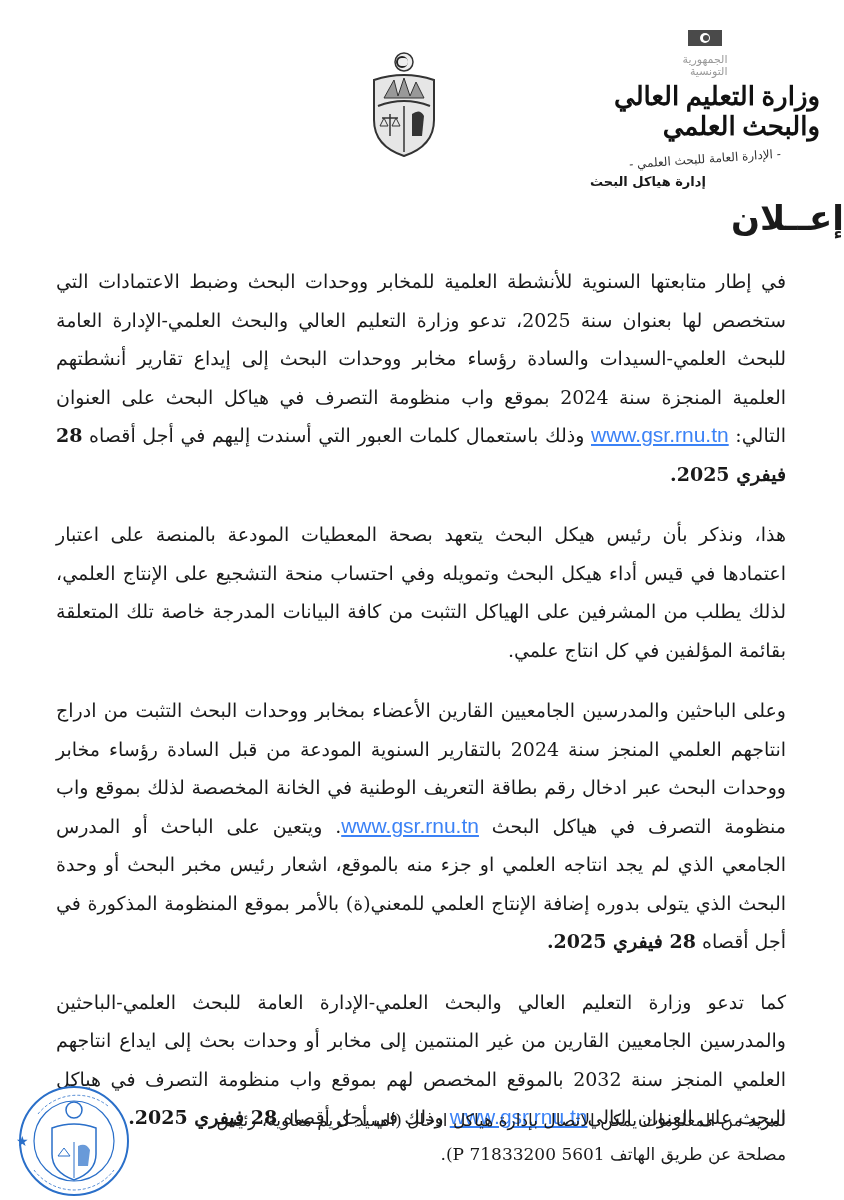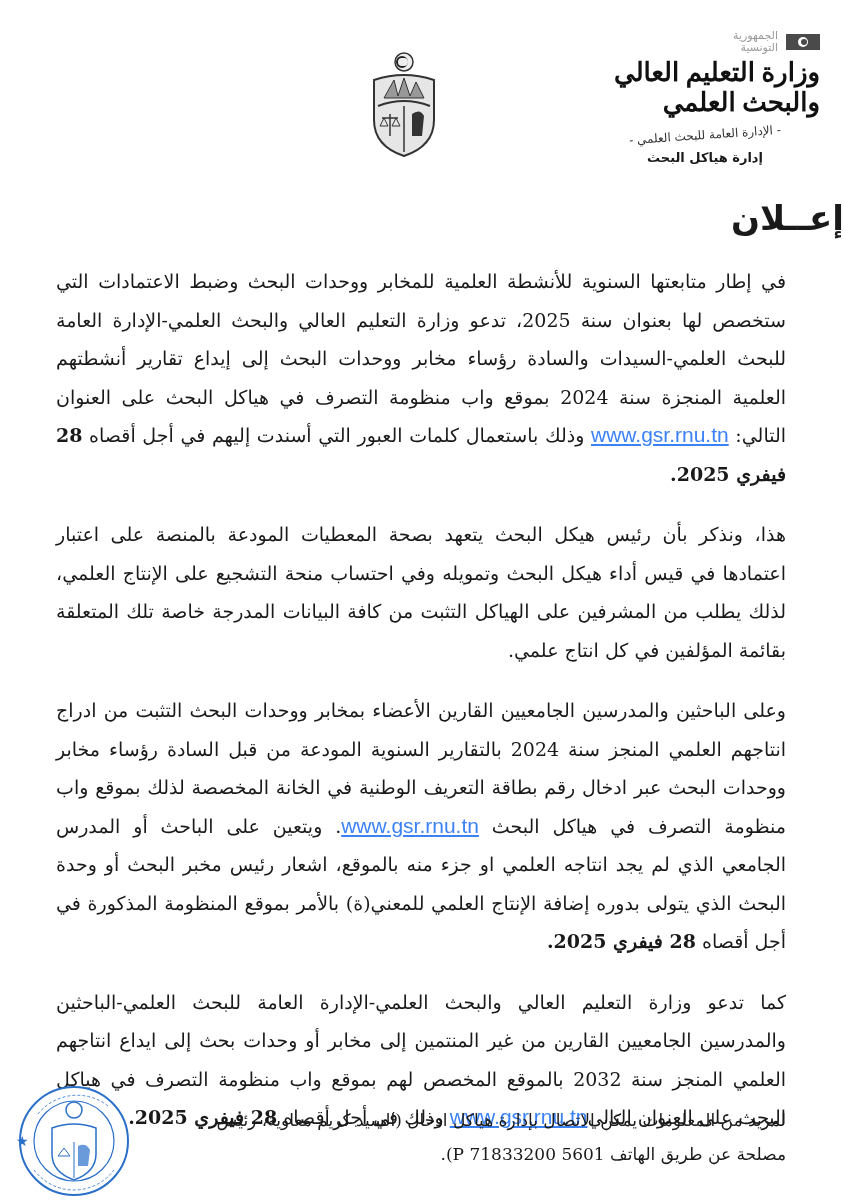--- a/index.html
+++ b/index.html
@@ -1,27 +1,27 @@
 <!DOCTYPE html>
 <html><head>
 <meta charset="utf-8">
 <style>
   html, body { margin:0; padding:0; background:#ffffff; }
   body { width:844px; height:1200px; position:relative; overflow:hidden; font-family:"DejaVu Sans", sans-serif; color:#1a1a1a; }
   .page { position:absolute; inset:0; }
   
   .header-right { position:absolute; right:24px; top:30px; width:230px; direction:rtl; text-align:right; }
-  .rep-row { display:flex; align-items:center; justify-content:flex-start; gap:8px; direction:rtl; }
+  .rep-row { display:flex; align-items:center; justify-content:flex-start; gap:8px; direction:rtl;flex-direction:column; }
   .flag { width:34px; height:16px; background:#4a4a4a; display:flex; align-items:center; justify-content:center; }
   .flag-dot { width:10px; height:10px; border-radius:50%; background:#fff; position:relative; }
   .flag-dot::after { content:""; position:absolute; left:3px; top:2px; width:6px; height:6px; border-radius:50%; background:#4a4a4a; }
   .rep-text { font-size:11px; color:#9a9a9a; line-height:12px; letter-spacing:1px; text-align:right; }
   .ministry { font-family:Liberation Serif, serif; font-weight:bold; font-size:26px; line-height:30px; color:#111; margin-top:4px; text-align:right; }
   .directorate-general { font-family:"DejaVu Serif", serif; font-size:12px; color:#333; margin-top:10px; text-align:center; transform:rotate(-4deg); }
-  .directorate { font-weight:bold; font-size:13px; margin-top:8px; text-align:center; }
+  .directorate { font-weight:bold; font-size:13px; margin-top:8px; text-align:left; }
   
   .emblem { position:absolute; left:360px; top:50px; width:88px; height:110px; }
   
   .title { position:absolute; left:0; right:0; top:198px; text-align:right; font-weight:bold; font-size:34px; direction:rtl; }
   
   .body { position:absolute; left:56px; right:58px; top:262px; direction:rtl; text-align:justify; font-family:"DejaVu Serif", serif; font-size:19px; line-height:38.5px; }
   .body p { margin:0 0 22px 0; text-align-last:right; }
   .link { color:#3b82f6; text-decoration:underline; font-family:"Liberation Sans", sans-serif; font-size:21px; }
   .bold { font-weight:bold; }
   .contact { position:absolute; left:100px; right:58px; top:1103px; direction:rtl; text-align:right; font-family:"DejaVu Serif", serif; font-size:17px; line-height:34px; }

